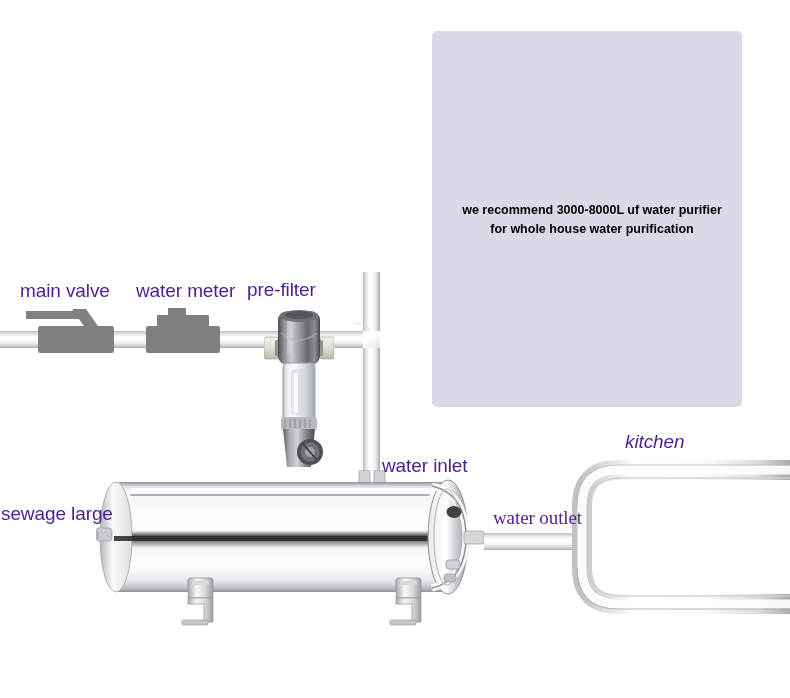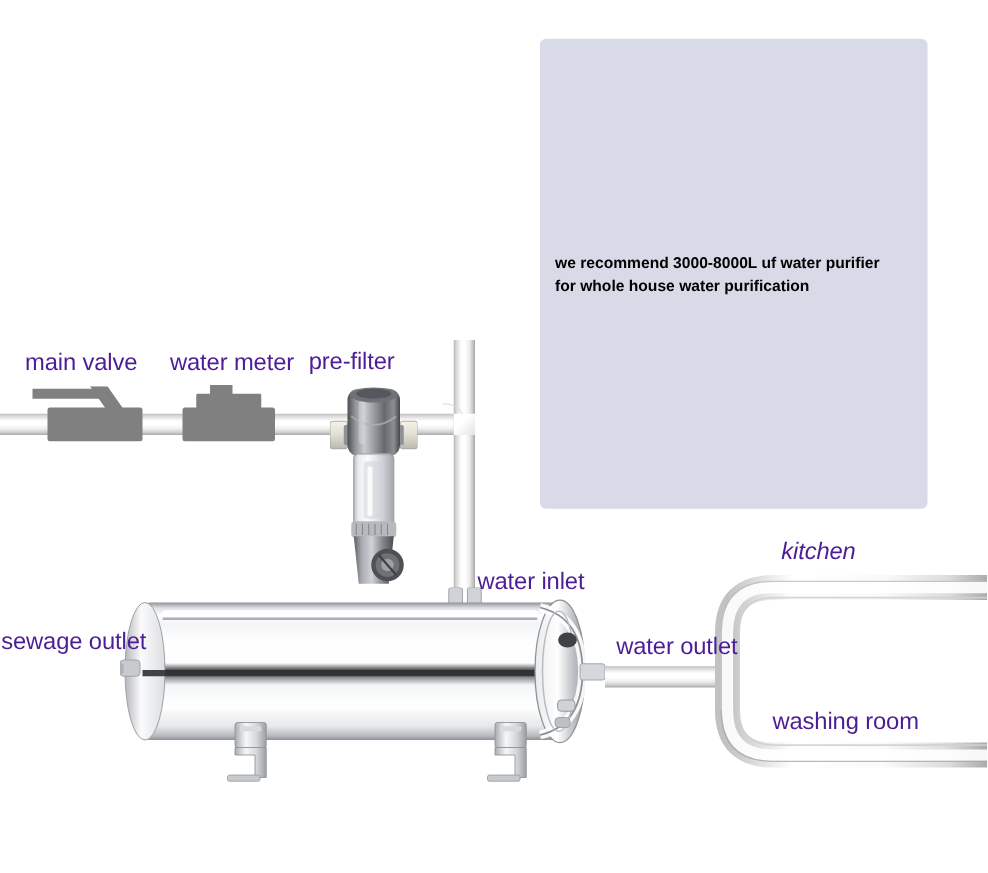--- a/index.html
+++ b/index.html
@@ -42,20 +42,21 @@
   #info-panel .para {
     position: absolute;
     left: 12px;
     width: 296px;
     color: #000;
     font-family: "Liberation Sans", sans-serif;
     font-size: 12.5px;
     font-weight: 700;
     line-height: 19px;
     white-space: pre-line;
+    text-align: center;
   }
   #info-para-1 { top: 170px; }
   #info-para-2 { top: 220px; }
 
   
   .pipe-h {
     position: absolute;
     height: 17px;
     background: linear-gradient(to bottom,
       #bdbdbd 0%, #d8d8d8 10%, #ffffff 34%, #ffffff 52%,
@@ -295,18 +296,17 @@
       <path d="M220 153 L48 153 Q7 153 7 112" fill="none" stroke="#a8a8a8" stroke-width="1" opacity="0.8"></path>
 
       <path d="M220 22 L50 22 Q21 22 21 50 L21 112 Q21 140 50 140 L220 140" fill="none" stroke="#d0d0d0" stroke-width="1.4" opacity="0.9"></path>
     </svg>
   </div>
 
   <div class="lbl" style="left:20px;  top:281px;">main valve</div>
   <div class="lbl" style="left:136px; top:281px;text-align:right;">water meter</div>
   <div class="lbl" style="left:247px; top:280px;">pre-filter</div>
   <div class="lbl" style="left:382px; top:456px;">water inlet</div>
-  <div class="lbl" style="left:1px;   top:504px;">sewage outlet</div>
-  <div class="lbl" style="left:493px; top:508px;">water outlet</div>
+  <div class="lbl" style="left:1px;   top:504px;">sewage large</div>
+  <div class="lbl" style="left:493px; top:508px;font-family:Liberation Serif, serif;">water outlet</div>
   <div class="lbl" style="left:625px; top:432px;font-style:italic;">kitchen</div>
-  <div class="lbl" style="left:618px; top:568px;">washing room</div>
 
 </div>
 
 </body></html>

